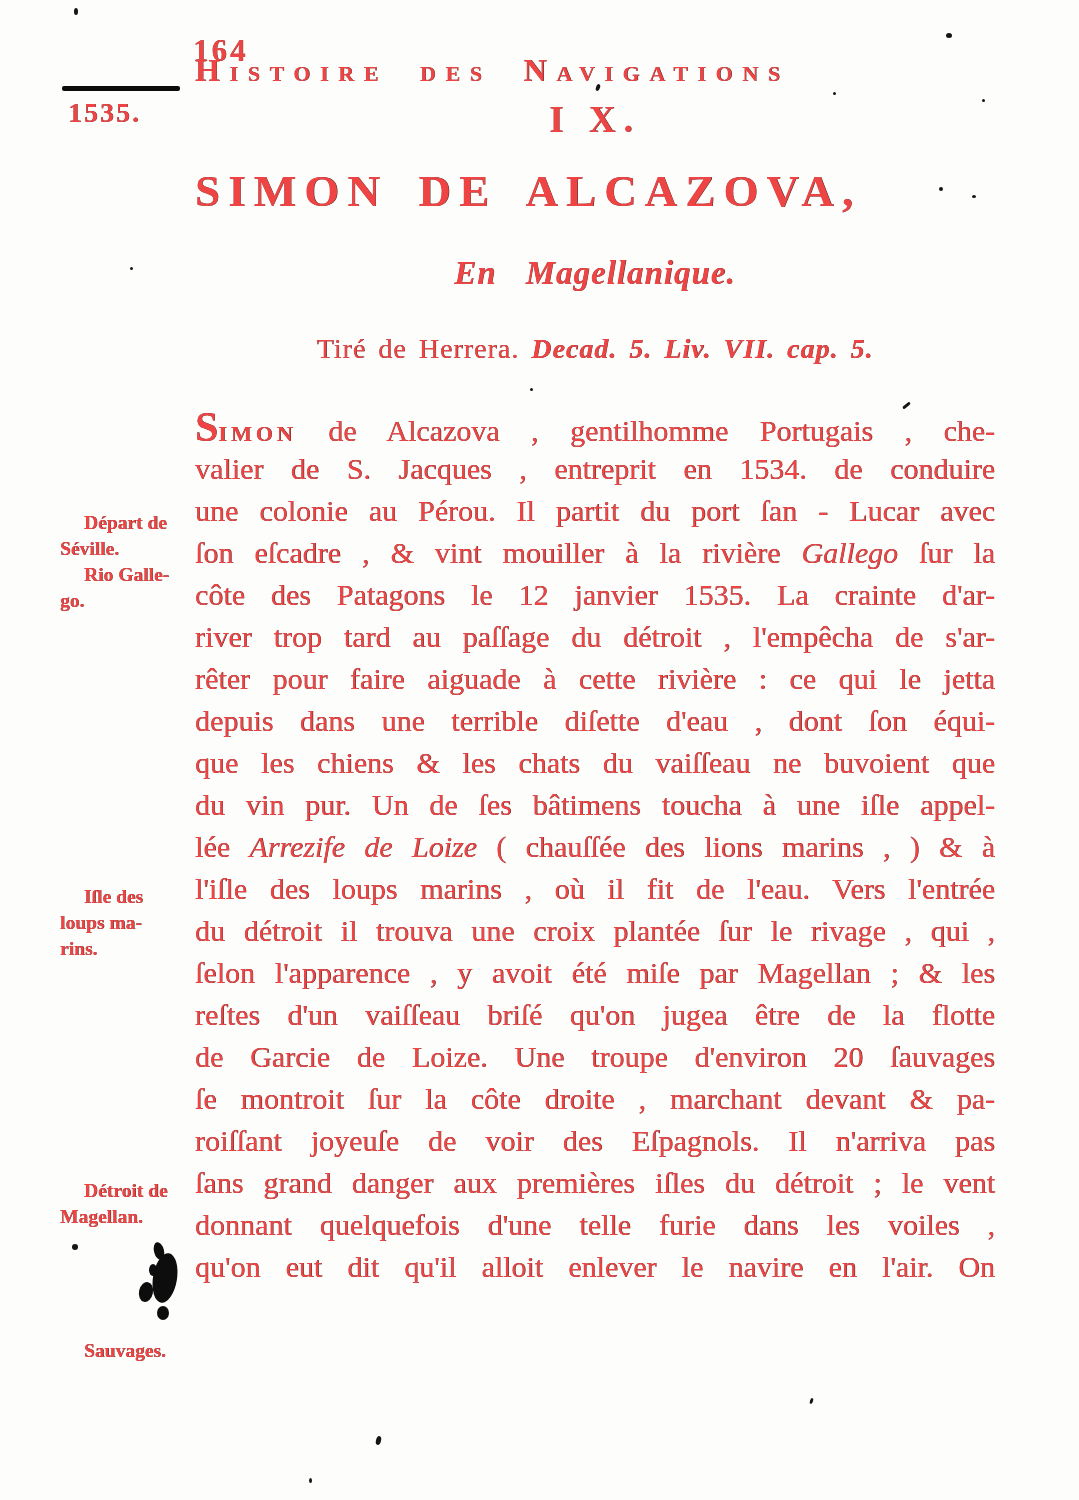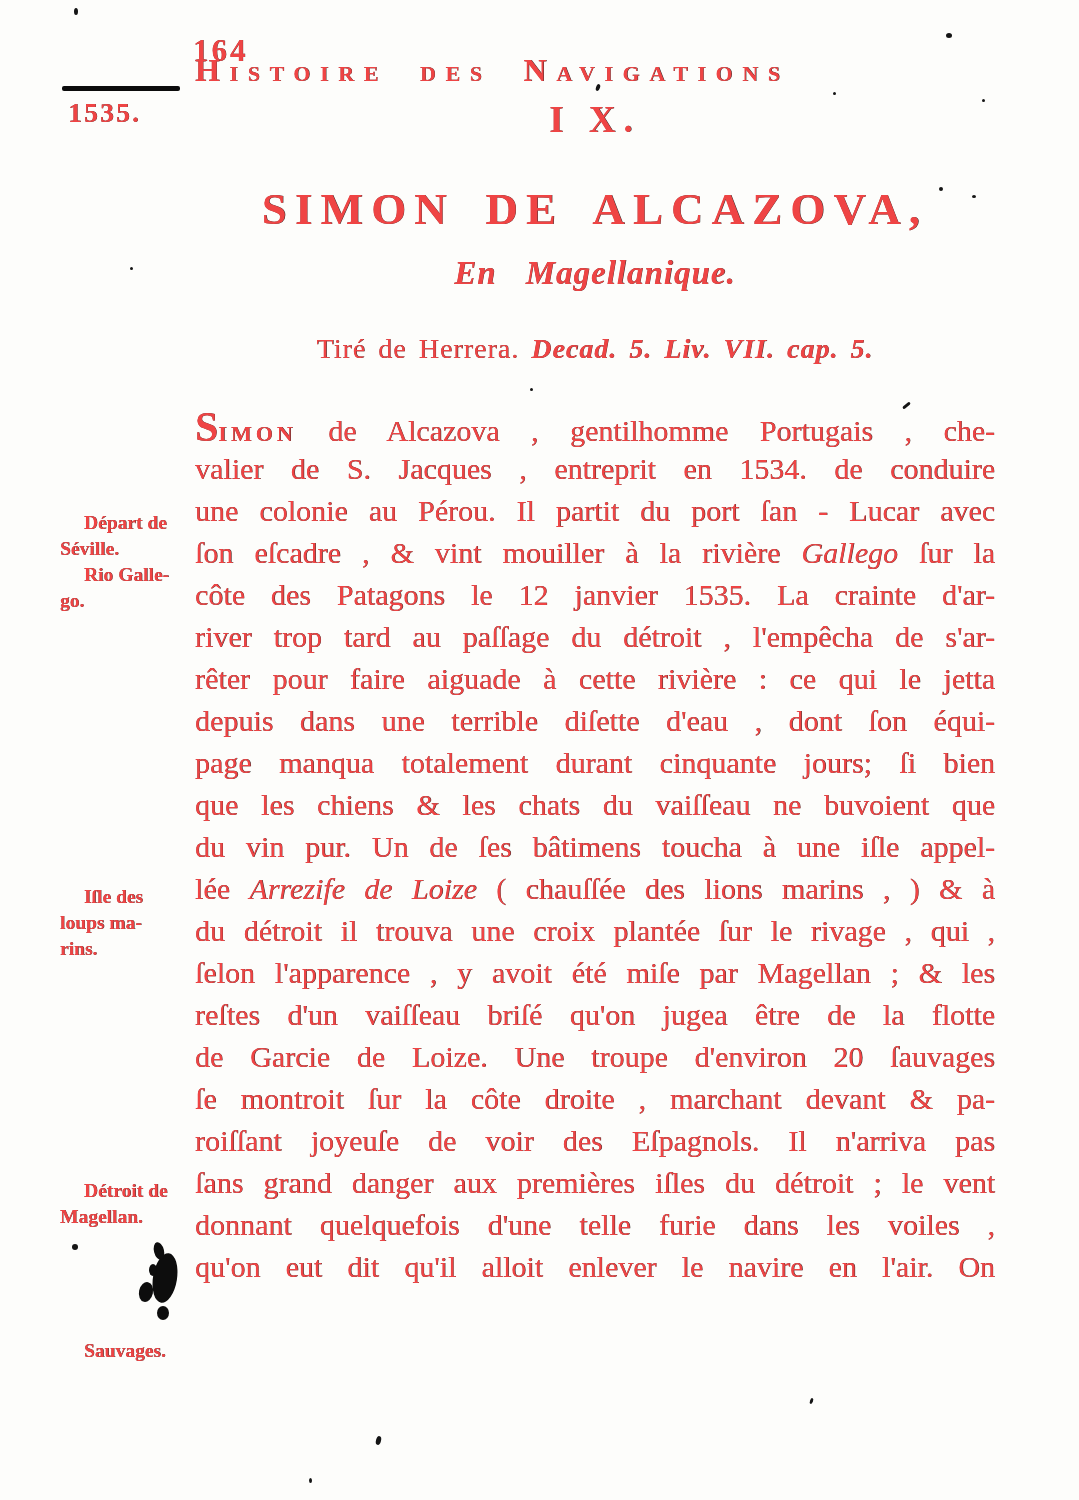--- a/index.html
+++ b/index.html
@@ -43,24 +43,23 @@
     font-size:19.5px; line-height:26px; font-weight:bold;
   }
   .mnote-line:first-child { text-indent:24px; }
 
   
   .chapter {
     position:absolute; left:195px; top:98px; width:800px; text-align:center;
     font-size:37px; font-weight:bold; letter-spacing:8px;
   }
   .title {
-    position:absolute; left:195px; top:165px; width:800px; text-align:center;
+    position:absolute; left:195px; top:165px; width:800px; text-align:left;
     font-size:45px; font-weight:bold; letter-spacing:0.18em; word-spacing:0.25em;
     white-space:nowrap;
-    margin-top:18px;
   }
   .subtitle {
     position:absolute; left:195px; top:255px; width:800px; text-align:center;
     font-size:33px; font-weight:bold; font-style:italic;
     letter-spacing:1px; word-spacing:0.6em;
   }
   .source {
     position:absolute; left:195px; top:333px; width:800px; text-align:center;
     font-size:28px; letter-spacing:1px; word-spacing:4px;
   }
@@ -127,24 +126,24 @@
 
   <div class="body-text ink">
       <div class="bline"><span class="initial">S</span><span class="smallcaps">IMON</span><span> de Alcazova , gentilhomme Portugais , che-</span></div>
       <div class="bline"><span>valier de S. Jacques , entreprit en 1534. de conduire</span></div>
       <div class="bline"><span>une colonie au Pérou. Il partit du port ſan - Lucar avec</span></div>
       <div class="bline"><span>ſon eſcadre , &amp; vint mouiller à la rivière </span><span class="it">Gallego</span><span> ſur la</span></div>
       <div class="bline"><span>côte des Patagons le 12 janvier 1535. La crainte d'ar-</span></div>
       <div class="bline"><span>river trop tard au paſſage du détroit , l'empêcha de s'ar-</span></div>
       <div class="bline"><span>rêter pour faire aiguade à cette rivière : ce qui le jetta</span></div>
       <div class="bline"><span>depuis dans une terrible diſette d'eau , dont ſon équi-</span></div>
-      <div class="bline"><span>page manqua totalement durant cinquante jours; ſi bien</span></div>
       <div class="bline"><span>que les chiens &amp; les chats du vaiſſeau ne buvoient que</span></div>
       <div class="bline"><span>du vin pur. Un de ſes bâtimens toucha à une iſle appel-</span></div>
       <div class="bline"><span>lée </span><span class="it">Arrezife de Loize</span><span> ( chauſſée des lions marins , ) &amp; à</span></div>
+      <div class="bline"><span>l'iſle des loups marins , où il fit de l'eau. Vers l'entrée</span></div>
       <div class="bline"><span>du détroit il trouva une croix plantée ſur le rivage , qui ,</span></div>
       <div class="bline"><span>ſelon l'apparence , y avoit été miſe par Magellan ; &amp; les</span></div>
       <div class="bline"><span>reſtes d'un vaiſſeau briſé qu'on jugea être de la flotte</span></div>
       <div class="bline"><span>de Garcie de Loize. Une troupe d'environ 20 ſauvages</span></div>
       <div class="bline"><span>ſe montroit ſur la côte droite , marchant devant &amp; pa-</span></div>
       <div class="bline"><span>roiſſant joyeuſe de voir des Eſpagnols. Il n'arriva pas</span></div>
       <div class="bline"><span>ſans grand danger aux premières iſles du détroit ; le vent</span></div>
       <div class="bline"><span>donnant quelquefois d'une telle furie dans les voiles ,</span></div>
       <div class="bline"><span>qu'on eut dit qu'il alloit enlever le navire en l'air. On</span></div>
     </div>

